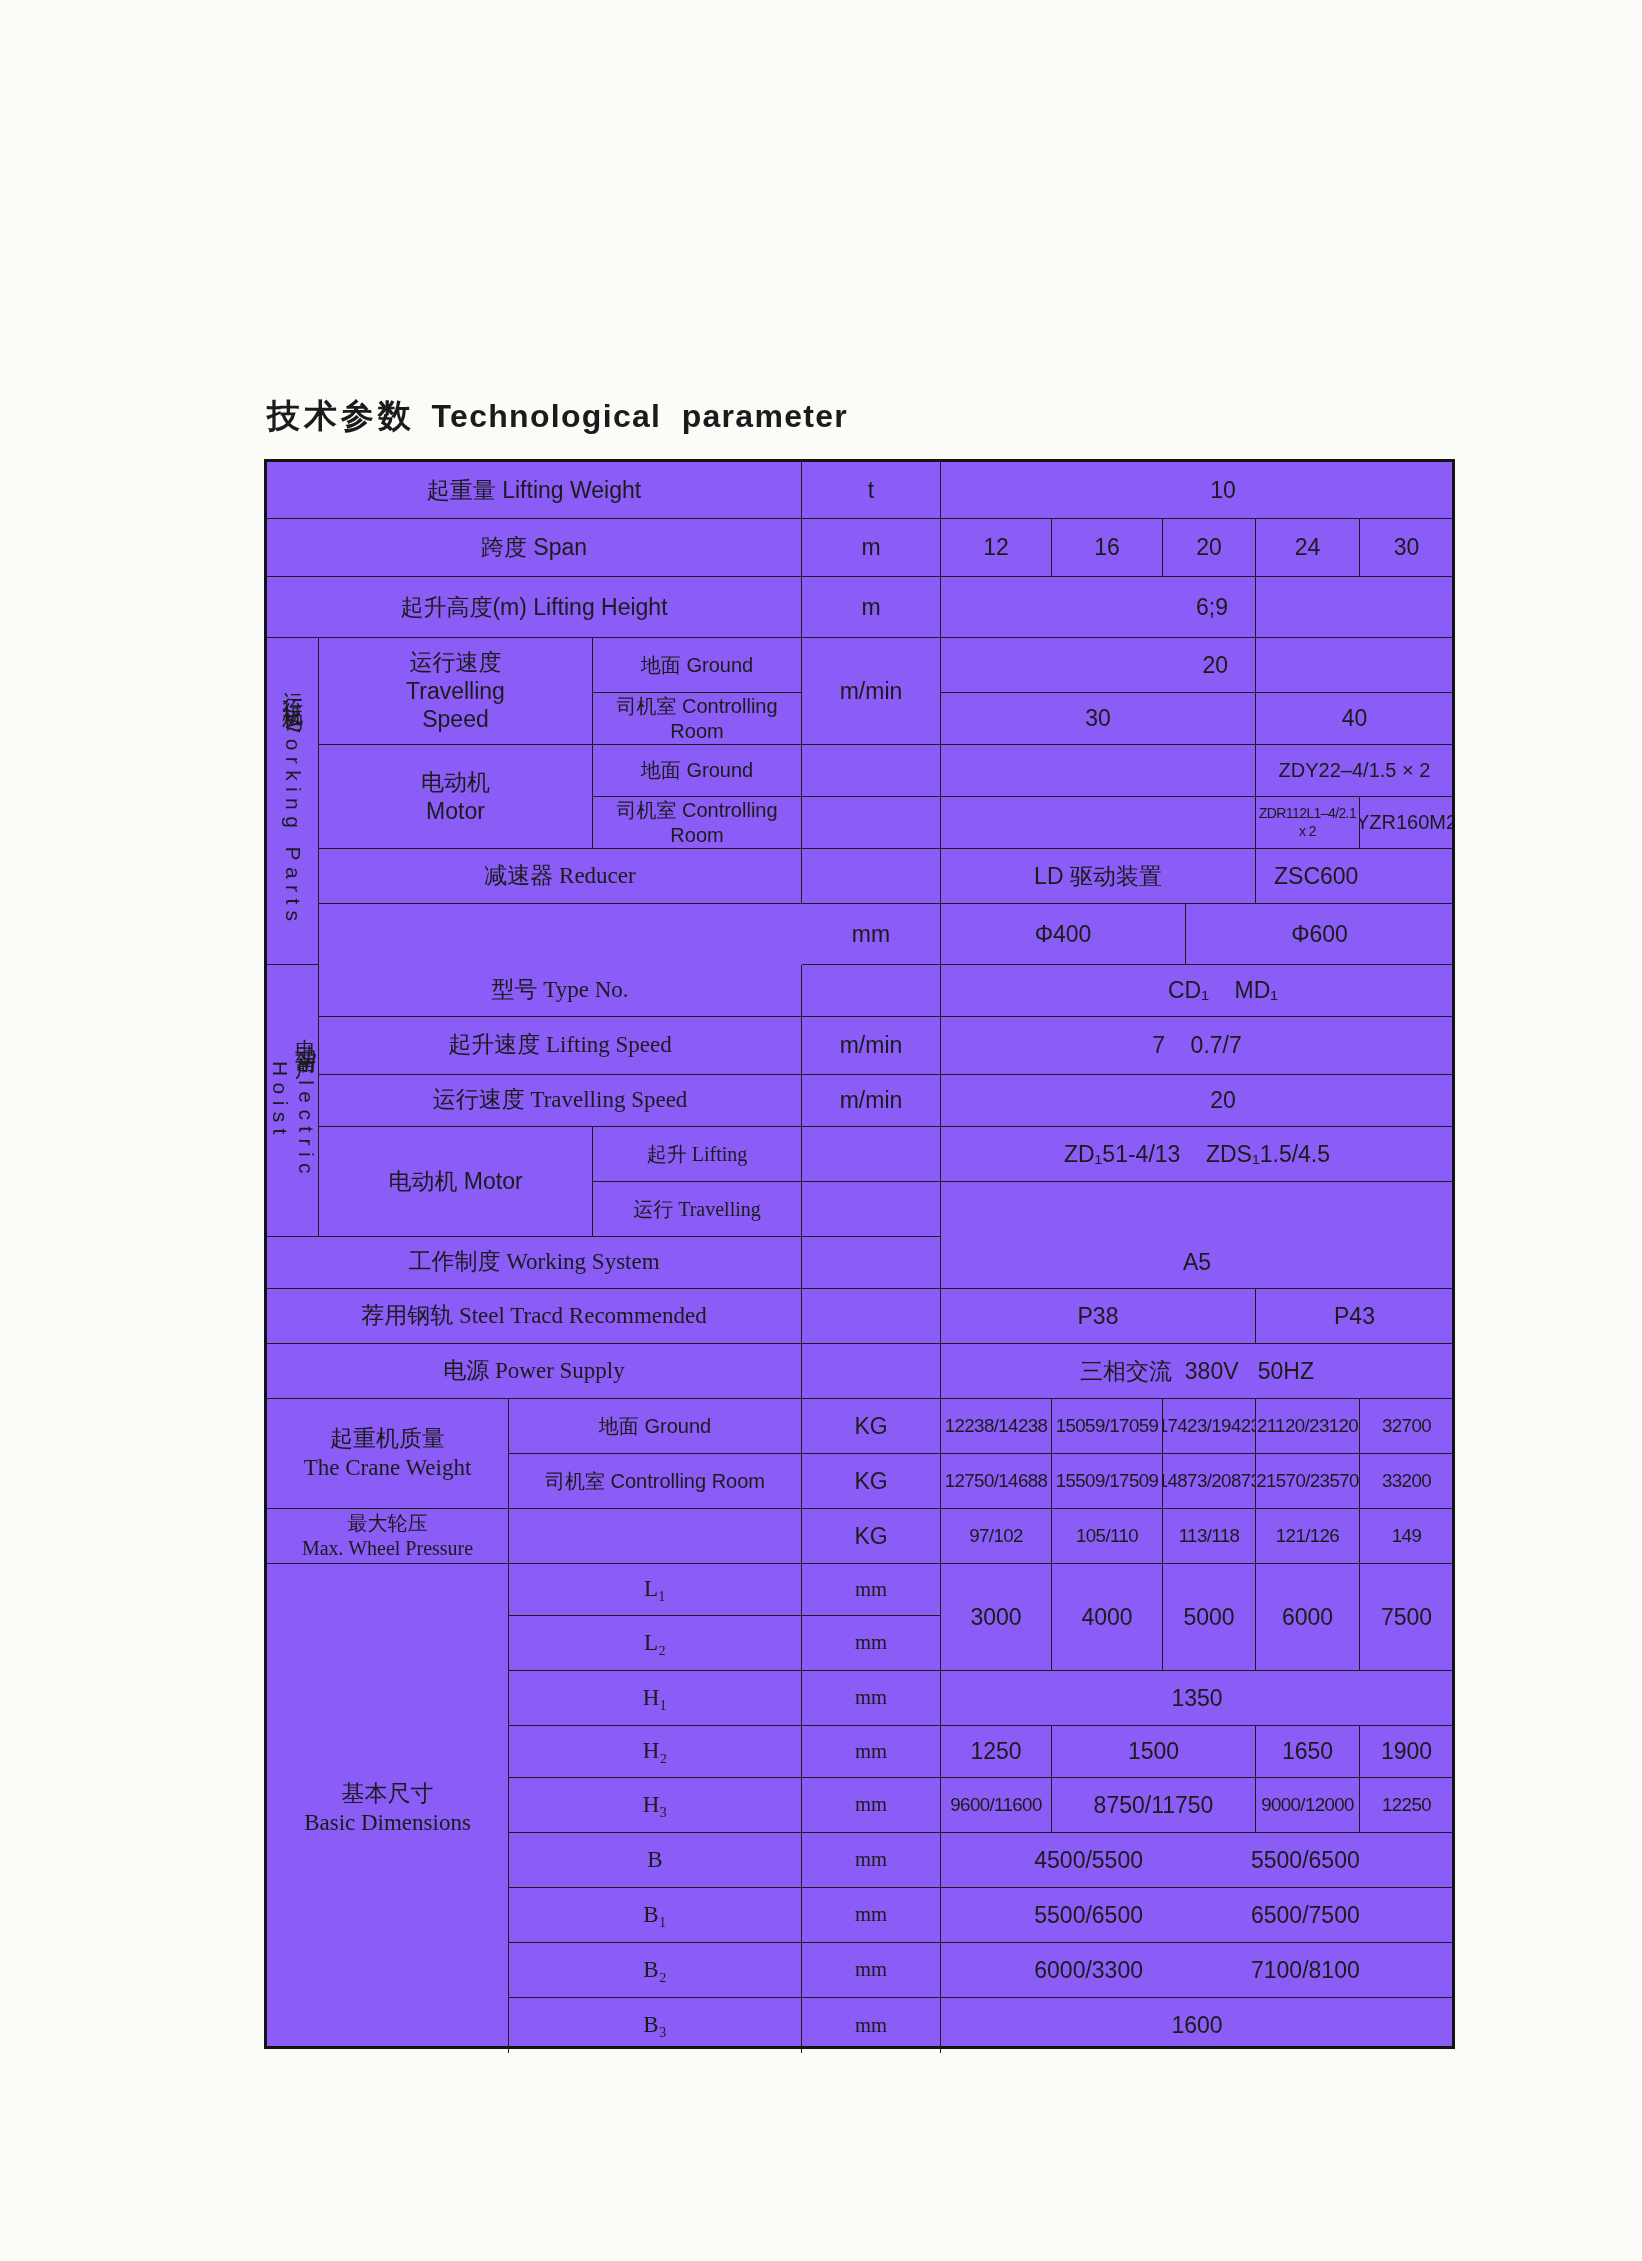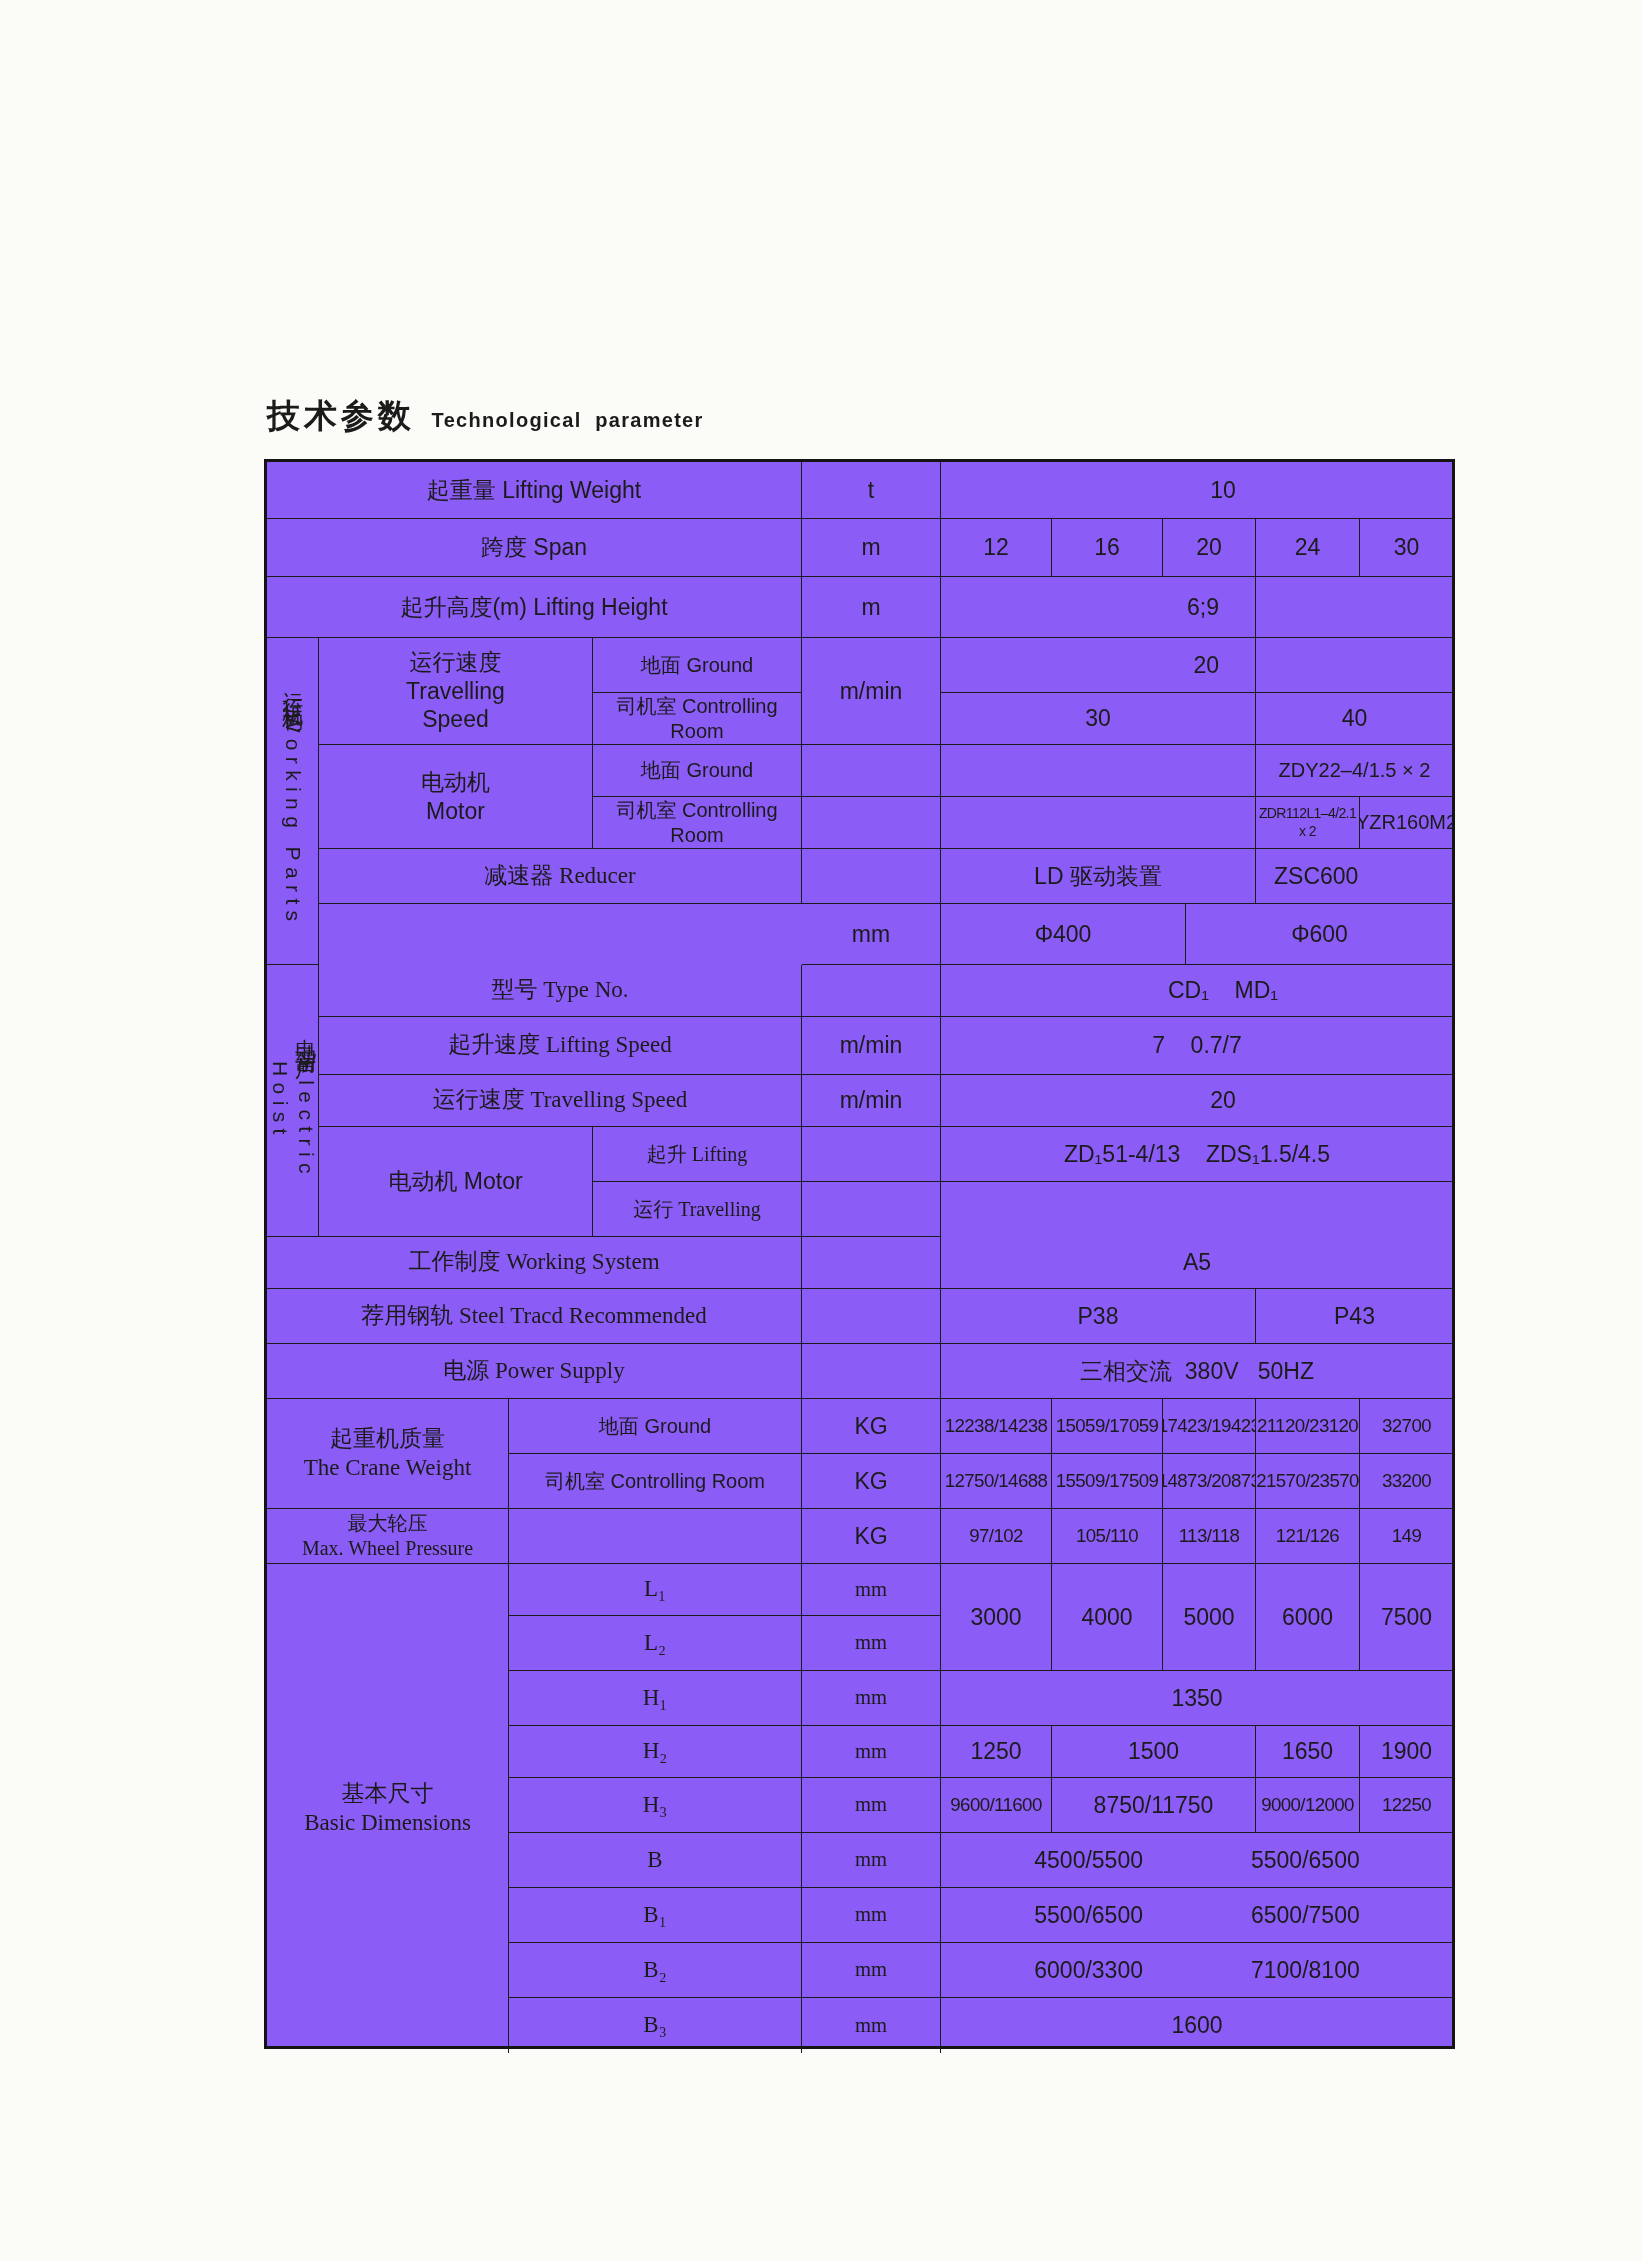--- a/index.html
+++ b/index.html
@@ -9,21 +9,21 @@
     font-family:"Liberation Sans",sans-serif;
     color:#1b1b1b;
     position:relative;
   }
   .page-title{
     position:absolute;left:267px;top:394px;
     display:flex;align-items:baseline;gap:17px;
     white-space:pre;
   }
   .page-title .cn{font-size:33px;font-weight:700;letter-spacing:3.9px;}
-  .page-title .en{font-size:20px;font-weight:600;letter-spacing:1.3px;}
+  .page-title .en{font-size:32px;font-weight:600;letter-spacing:1.3px;}
   .spec-table{
     position:absolute;left:264px;top:459px;
     width:1185px;height:1584px;
     box-sizing:content-box;
     border:3.2px solid #141414;
     display:grid;
     grid-template-columns:52px 190px 84px 209px 139px 111px 111px 23px 70px 104px 93px;
     grid-template-rows:57px 58px 61px 55px 52px 52px 52px 55px 61px 52px 58px 52px 55px 55px 52px 55px 55px 55px 55px 55px 52px 55px 55px 52px 55px 55px 55px 55px 55px;
     background:#8b5cf6;
   }
@@ -34,21 +34,21 @@
     font-size:23px;line-height:1.25;
     text-align:center;
     white-space:pre-line;
     overflow:hidden;
     box-sizing:border-box;
   }
   .sr{font-family:"Liberation Serif",serif;}
   .sm{font-size:18.7px;letter-spacing:-0.6px;}
   .xs{font-size:14px;letter-spacing:-0.6px;}
   .md{font-size:20px;}
-  .rt{justify-content:flex-end;padding-right:36px;}
+  .rt{justify-content:flex-end;padding-right:27px;}
   .lt{justify-content:flex-start;padding-left:18px;}
   .pl{padding-left:52px;}
   .pre{white-space:pre;}
   .nr{border-right:none;}
   .nb{border-bottom:none;}
   .vert{
     writing-mode:vertical-rl;
     font-size:21px;letter-spacing:6.4px;
     padding:11.6px 0;
   }

